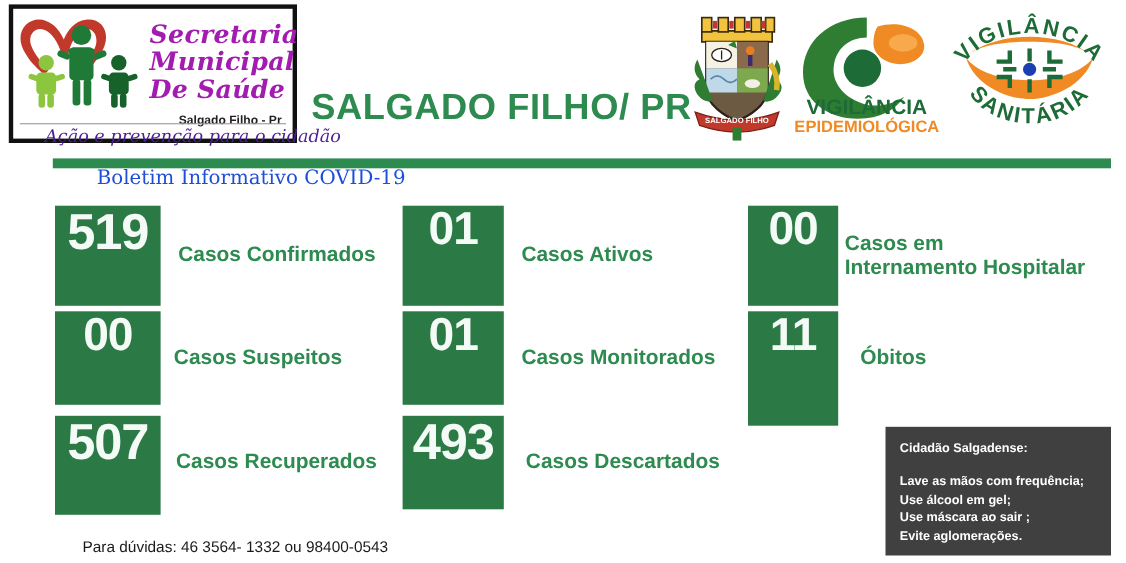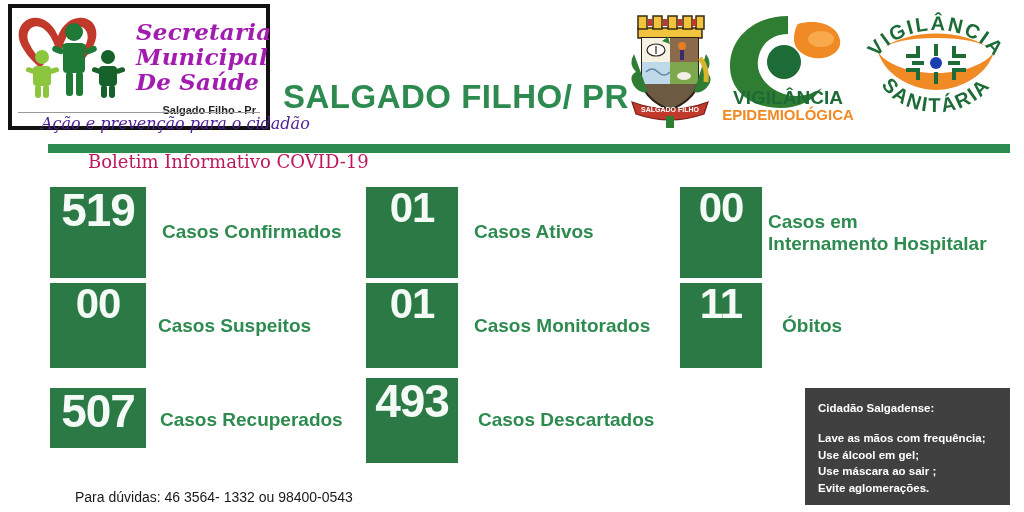--- a/index.html
+++ b/index.html
@@ -46,21 +46,21 @@
   }
 
   .logo-brasao{position:absolute;left:628px;top:6px;width:84px;height:122px;}
   .logo-epi{position:absolute;left:722px;top:8px;width:132px;height:118px;}
   .logo-sanit{position:absolute;left:858px;top:6px;width:155px;height:120px;}
 
   
   .green-bar{position:absolute;left:48px;top:144px;width:962px;height:9px;background:#2e8b50;}
   .subtitle{
     position:absolute;left:88px;top:151px;
-    font-family:"DejaVu Serif",serif;font-size:18px;color:#be185d;white-space:nowrap;
+    font-family:"DejaVu Serif",serif;font-size:18px;color:#1d4ed8;white-space:nowrap;
   }
   .date{
     position:absolute;right:22px;top:151px;
     font-family:"DejaVu Serif",serif;font-style:italic;font-size:17px;color:#2e8b50;
     white-space:nowrap;
   }
 
   
   .tile{position:absolute;background:#2b7a45;display:flex;align-items:flex-start;justify-content:center;}
   .tile .num{
@@ -223,26 +223,26 @@
   <div class="tile small" style="left:50px;top:283px;width:96px;height:85px;">
     <span class="num">00</span>
   </div>
   <div class="lbl" style="left:158px;top:315px;">Casos Suspeitos</div>
 
   <div class="tile small" style="left:366px;top:283px;width:92px;height:85px;">
     <span class="num">01</span>
   </div>
   <div class="lbl" style="left:474px;top:315px;">Casos Monitorados</div>
 
-  <div class="tile small" style="left:680px;top:283px;width:82px;height:85px;">
+  <div class="tile small" style="left:680px;top:283px;width:82px;height:104px;">
     <span class="num">11</span>
   </div>
   <div class="lbl" style="left:782px;top:315px;">Óbitos</div>
 
-  <div class="tile" style="left:50px;top:378px;width:96px;height:60px;margin-top:10px;">
+  <div class="tile" style="left:50px;top:378px;width:96px;height:90px;">
     <span class="num">507</span>
   </div>
   <div class="lbl" style="left:160px;top:409px;">Casos Recuperados</div>
 
   <div class="tile" style="left:366px;top:378px;width:92px;height:85px;">
     <span class="num">493</span>
   </div>
   <div class="lbl" style="left:478px;top:409px;">Casos Descartados</div>
 
   <div class="advice">

